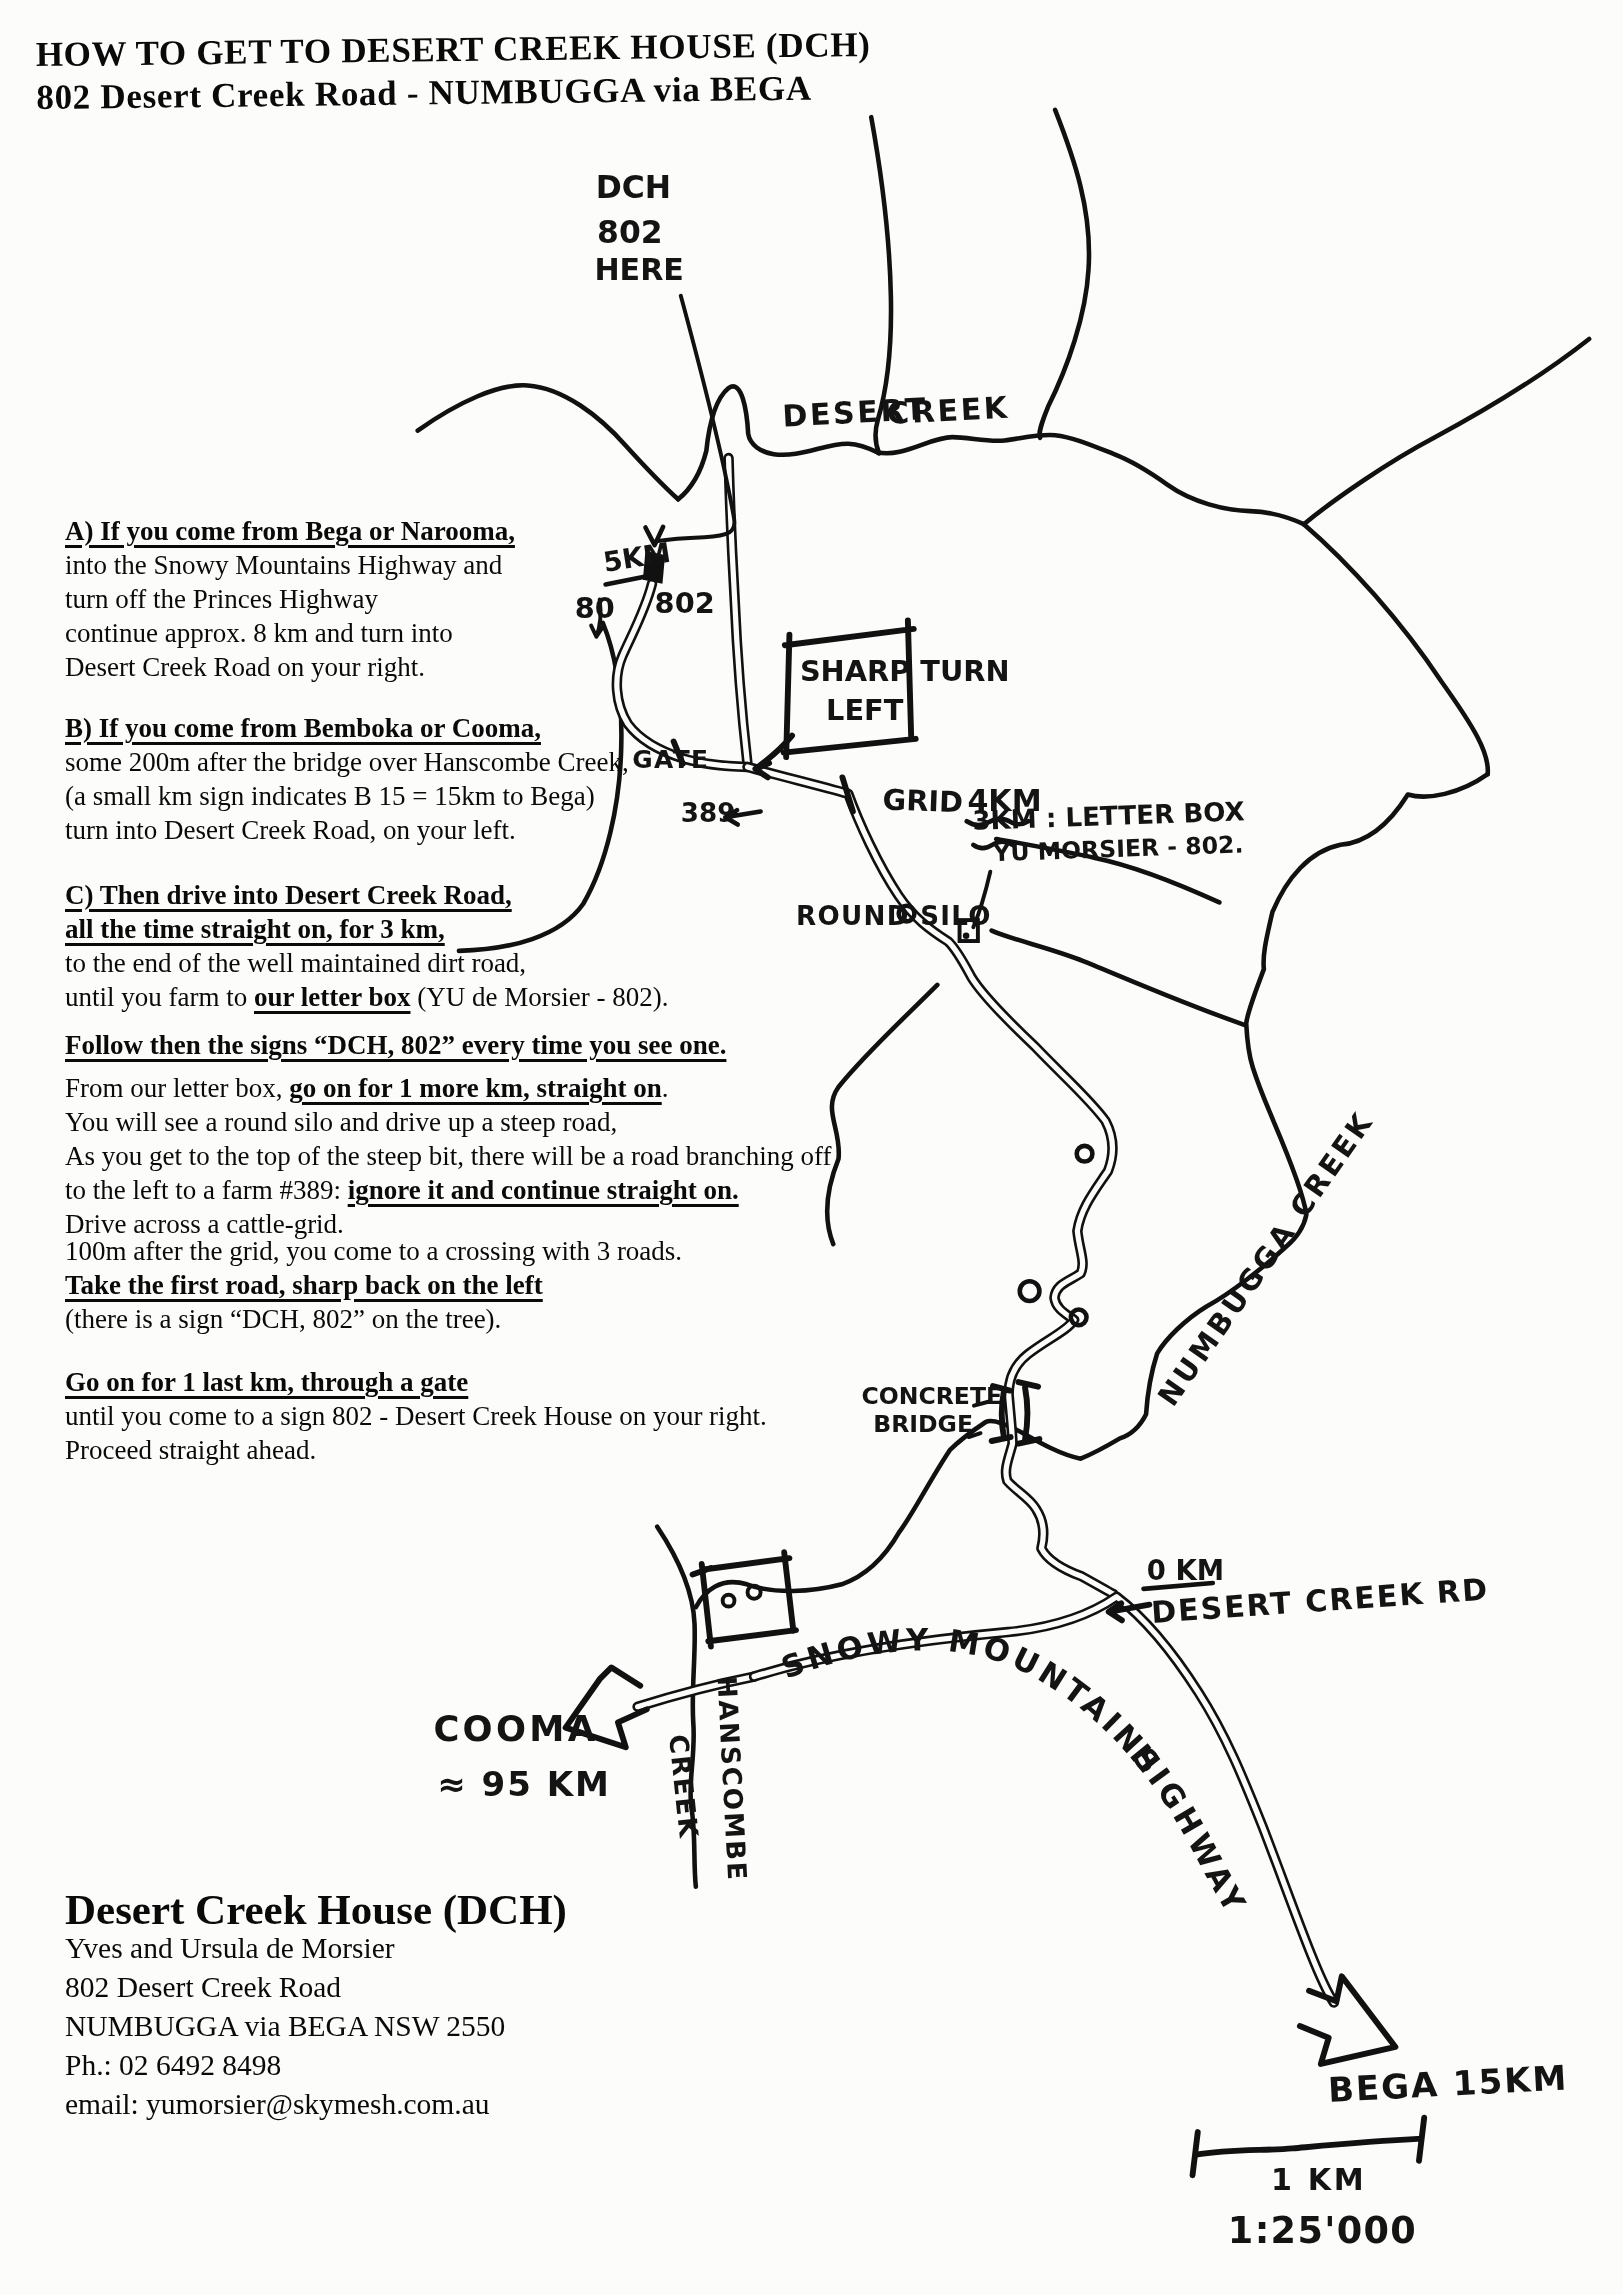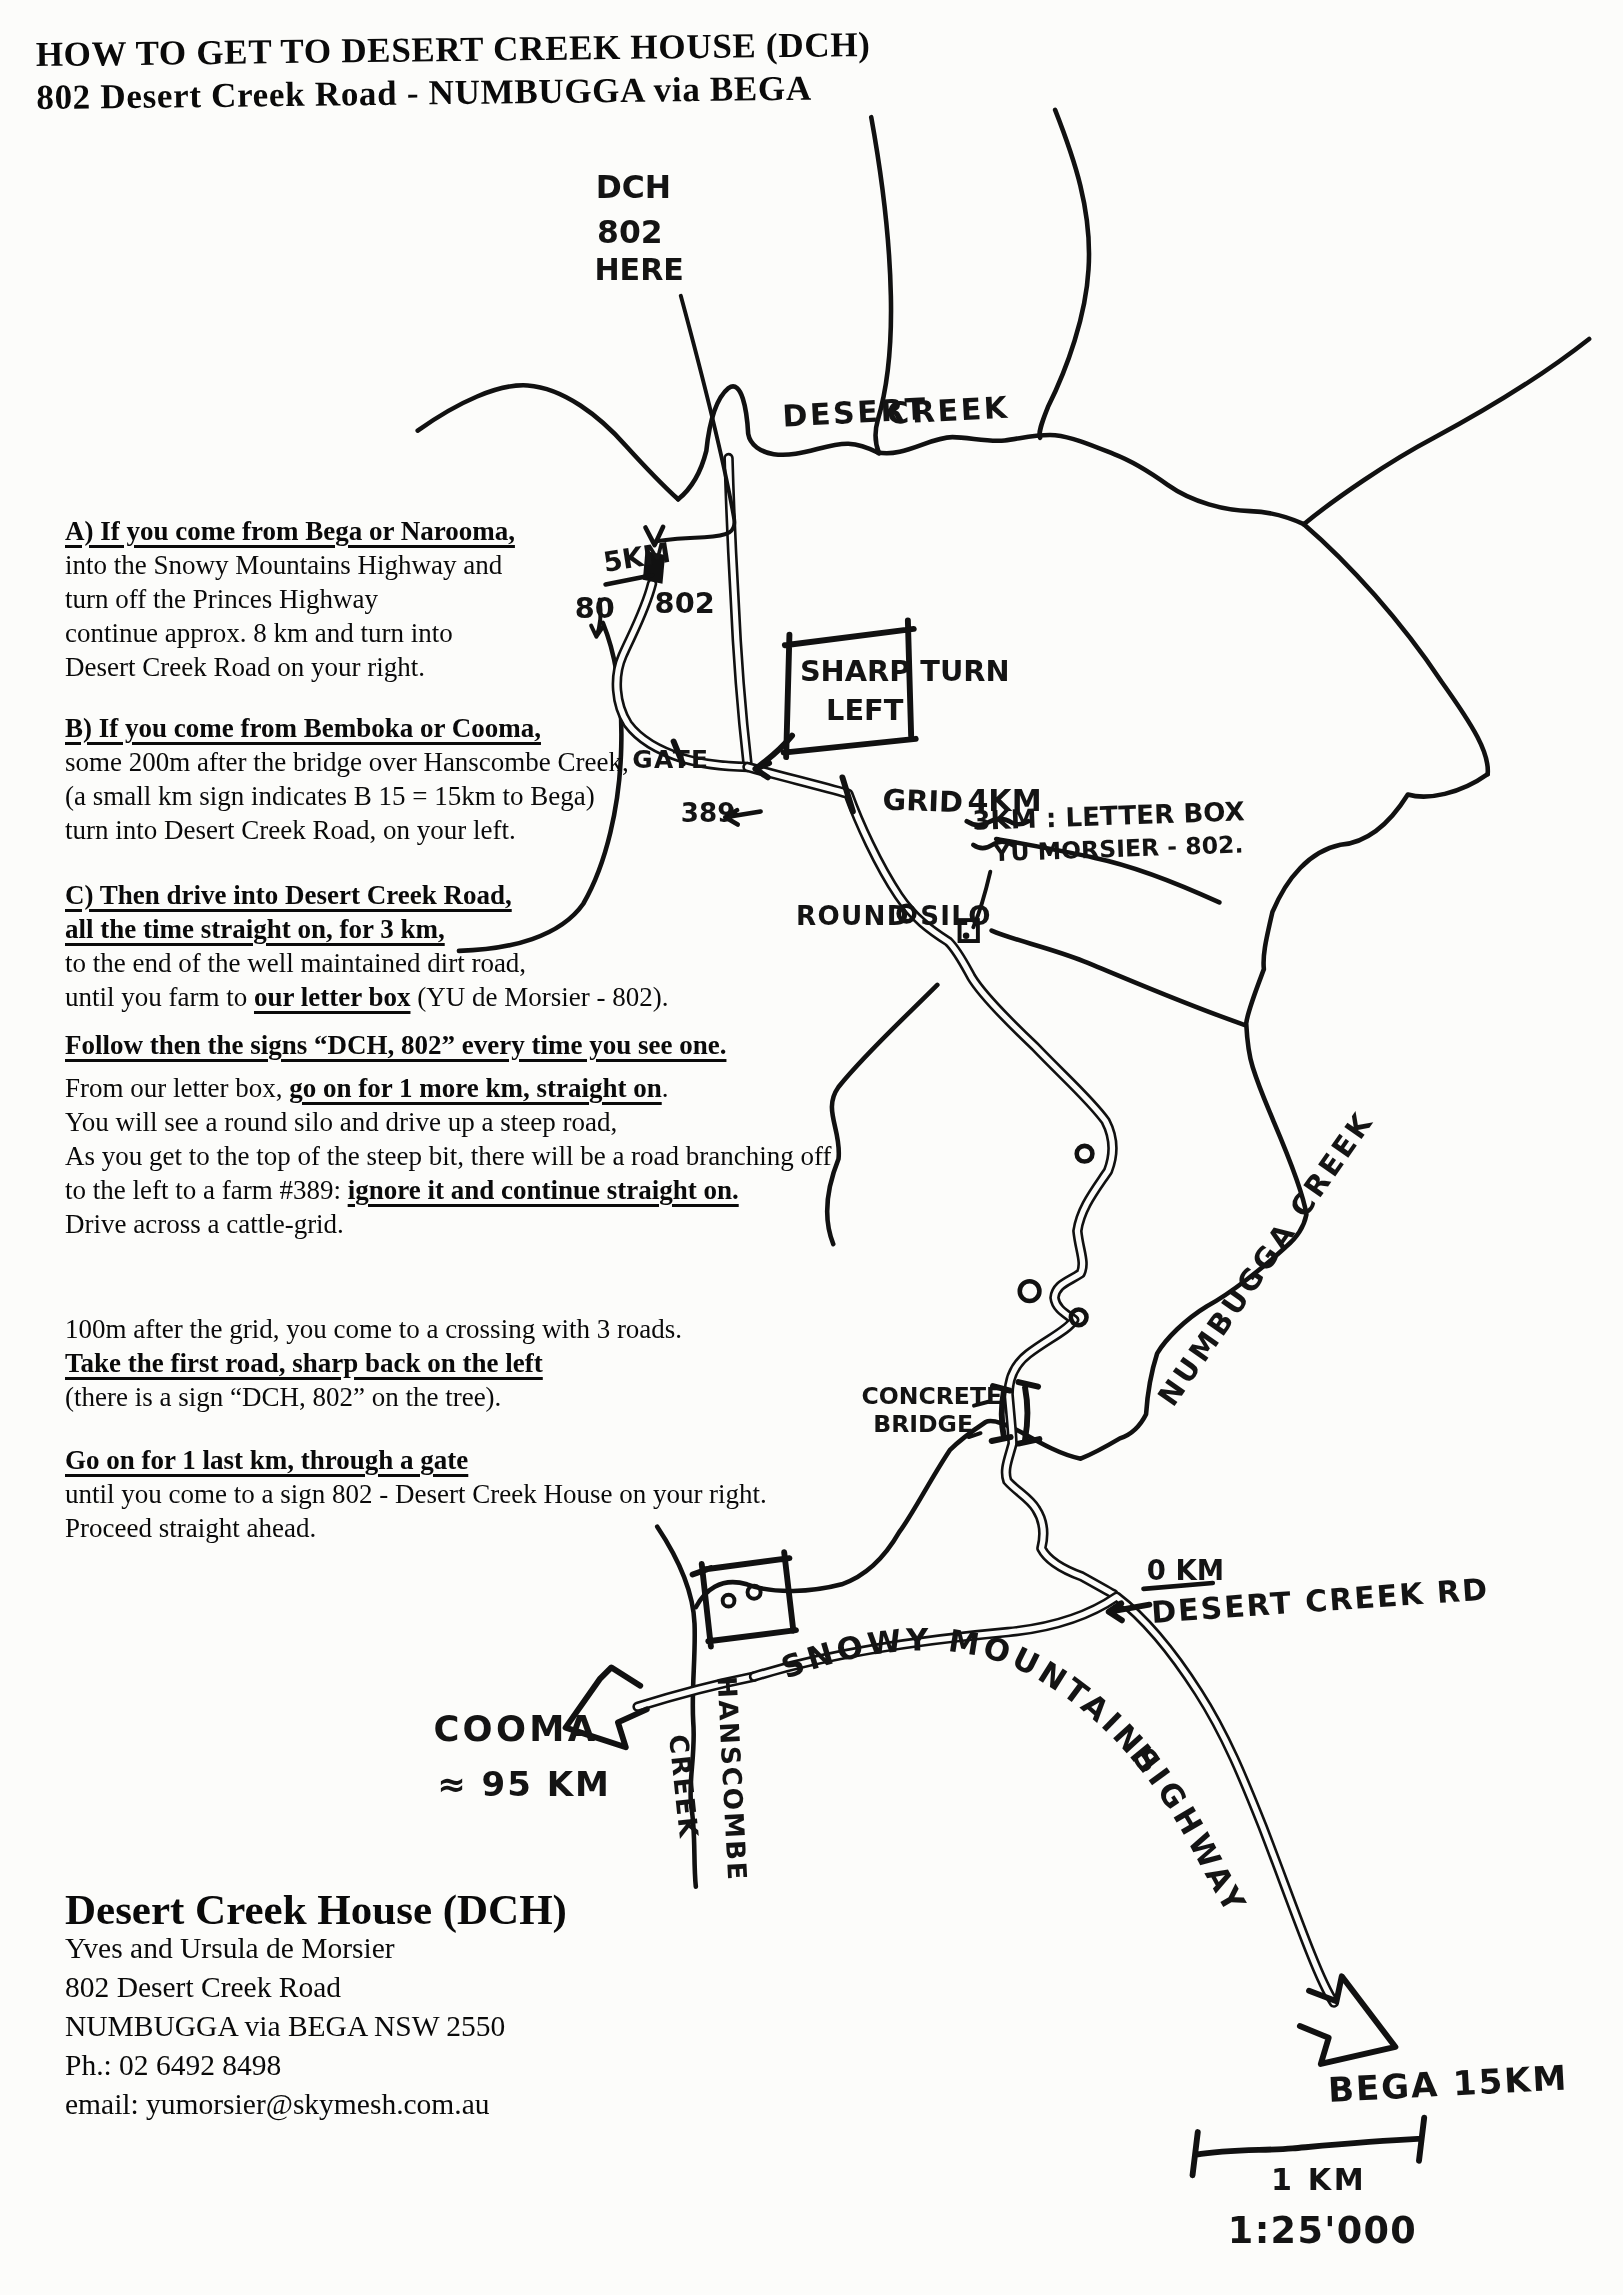--- a/index.html
+++ b/index.html
@@ -153,27 +153,27 @@
   </div>
 
   <div class="abs blk" style="left:65px;top:1071px;">
     <div><span>From our letter box, </span><span class="hu">go on for 1 more km, straight on</span><span>.</span></div>
     <div>You will see a round silo and drive up a steep road,</div>
     <div>As you get to the top of the steep bit, there will be a road branching off</div>
     <div><span>to the left to a farm #389: </span><span class="hu">ignore it and continue straight on.</span></div>
     <div>Drive across a cattle-grid.</div>
   </div>
 
-  <div class="abs blk" style="left:65px;top:1312px;">
+  <div class="abs blk" style="left:65px;top:1234px;">
     <div>100m after the grid, you come to a crossing with 3 roads.</div>
     <div class="hu">Take the first road, sharp back on the left</div>
     <div>(there is a sign “DCH, 802” on the tree).</div>
   </div>
 
-  <div class="abs blk" style="left:65px;top:1443px;">
+  <div class="abs blk" style="left:65px;top:1365px;">
     <div class="hu">Go on for 1 last km, through a gate</div>
     <div>until you come to a sign 802 - Desert Creek House on your right.</div>
     <div>Proceed straight ahead.</div>
   </div>
 
   <div class="abs contact">
     <div class="name">Desert Creek House (DCH)</div>
     <div>Yves and Ursula de Morsier</div>
     <div>802 Desert Creek Road</div>
     <div>NUMBUGGA via BEGA NSW 2550</div>

